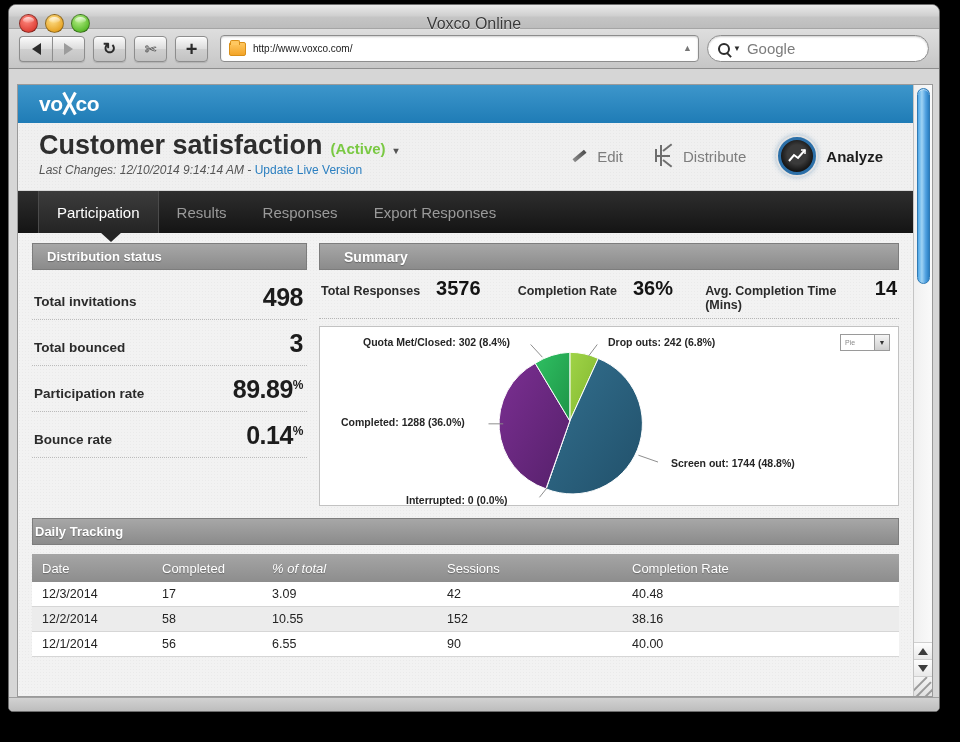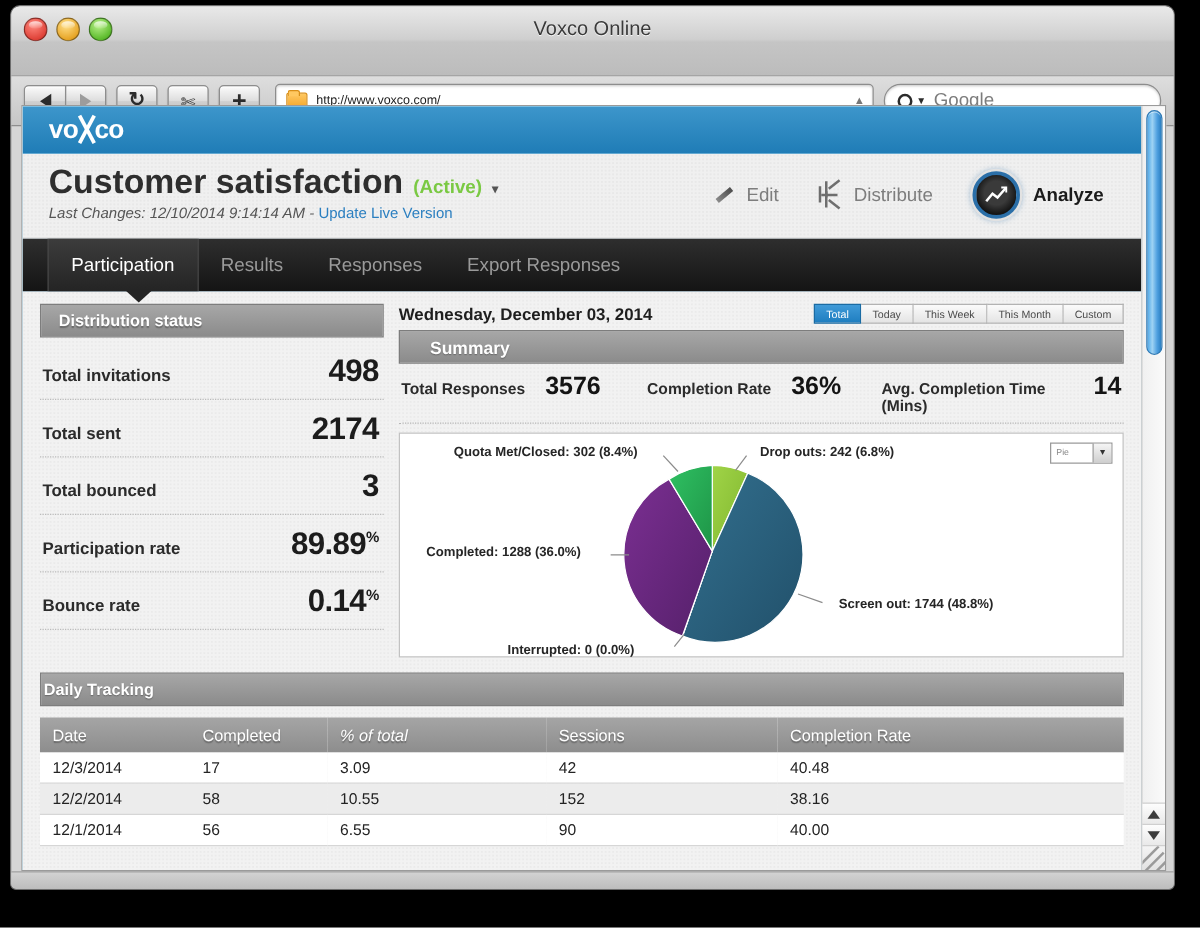--- a/index.html
+++ b/index.html
@@ -18,21 +18,21 @@
     width: 932px; height: 708px;
     background: #d6d6d6;
     border-radius: 8px 8px 5px 5px;
     border: 1px solid #6d6d6d;
     box-shadow: 0 3px 14px rgba(0,0,0,0.7);
     overflow: hidden;
   }
 
   
   .titlebar {
-    height: 56px;
+    height: 24px;
     background: linear-gradient(to bottom, #e9e9e9 0%, #cfcfcf 48%, #c5c5c5 52%, #bcbcbc 100%);
     border-bottom: 1px solid #a5a5a5;
     position: relative;
   }
   .window-buttons {
     position: absolute; left: 10px; top: 9px;
     display: flex; gap: 7px;
   }
   .wbtn {
     width: 19px; height: 19px; border-radius: 50%;
@@ -126,21 +126,21 @@
   
   .viewport {
     position: absolute;
     left: 8px; top: 79px;
     width: 916px; height: 613px;
     background: #fff;
     border: 1px solid #9a9a9a;
     overflow: hidden;
     display: flex;
   }
-  .page-area { width: 897px; height: 100%; overflow: hidden; position: relative; background:#7dd3fc;}
+  .page-area { width: 897px; height: 100%; overflow: hidden; position: relative; background:#eab308;}
 
   
   .brand-bar {
     height: 38px;
     background: linear-gradient(to bottom, #3d96cb 0%, #1f7cb6 100%);
     display: flex; align-items: center;
     padding-left: 21px;
   }
   .logo { display:flex; align-items:center; font-size: 21px; font-weight: bold; color:#fff; letter-spacing:-0.5px; position:relative;}
   .logo .xmark {
@@ -496,49 +496,35 @@
         <div class="cols">
 
           <div class="left-col">
             <div class="panel-head">Distribution status</div>
             <div class="stat-list">
               <div class="stat-row">
                 <span class="stat-label">Total invitations</span>
                 <span class="stat-value"><span>498</span><span class="pct"></span></span>
               </div>
               <div class="stat-row">
-                <span class="stat-label">Total sent</span>
-                <span class="stat-value"><span>2174</span><span class="pct"></span></span>
-              </div>
-              <div class="stat-row">
                 <span class="stat-label">Total bounced</span>
                 <span class="stat-value"><span>3</span><span class="pct"></span></span>
               </div>
               <div class="stat-row">
                 <span class="stat-label">Participation rate</span>
                 <span class="stat-value"><span>89.89</span><span class="pct">%</span></span>
               </div>
               <div class="stat-row">
                 <span class="stat-label">Bounce rate</span>
                 <span class="stat-value"><span>0.14</span><span class="pct">%</span></span>
               </div>
             </div>
           </div>
 
           <div class="right-col">
-            <div class="date-row">
-              <div class="date-label">Wednesday, December 03, 2014</div>
-              <div class="range-btns">
-                <div class="range-btn active">Total</div>
-                <div class="range-btn">Today</div>
-                <div class="range-btn">This Week</div>
-                <div class="range-btn">This Month</div>
-                <div class="range-btn">Custom</div>
-              </div>
-            </div>
 
             <div class="panel-head wide">Summary</div>
 
             <div class="summary-stats">
               <div class="sum-cell" style="width:215px">
                 <span class="sum-label">Total Responses</span>
                 <span class="sum-value">3576</span>
               </div>
               <div class="sum-cell" style="width:205px">
                 <span class="sum-label">Completion Rate</span>

